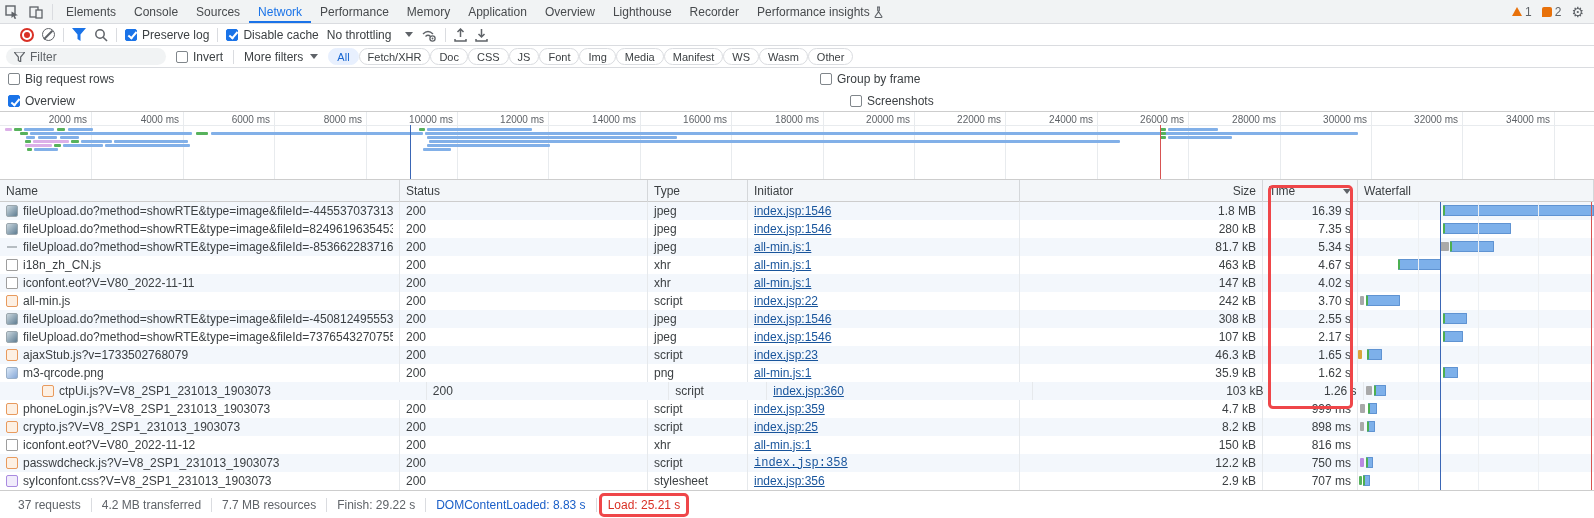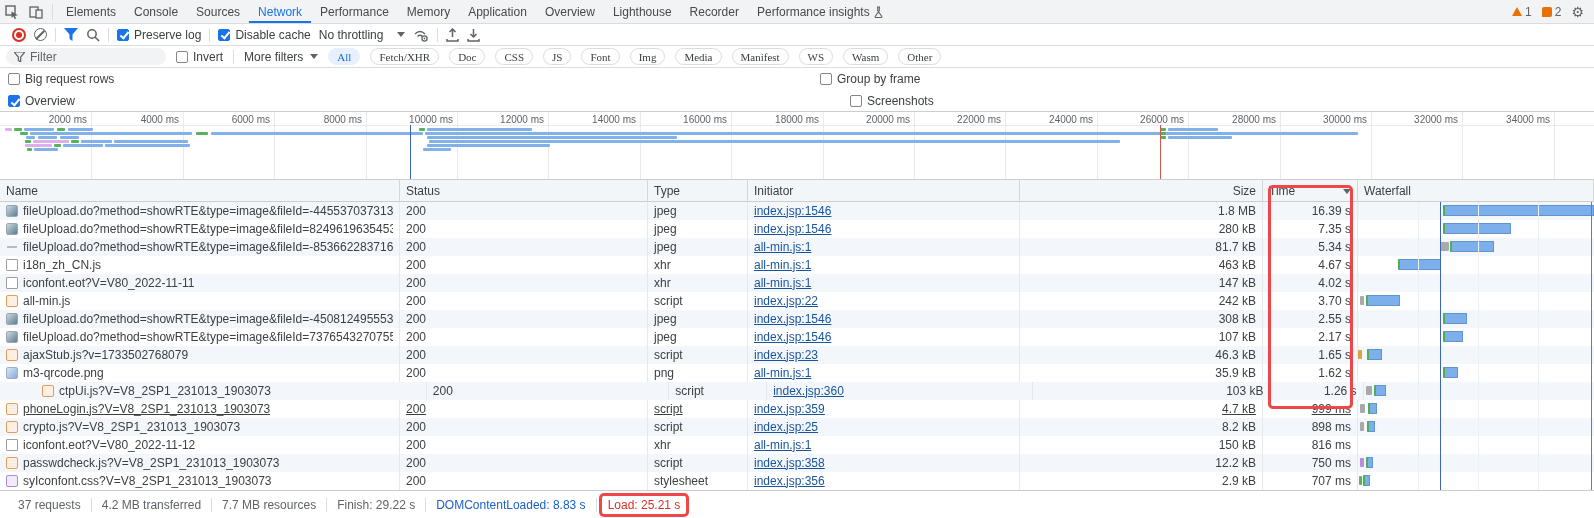--- a/index.html
+++ b/index.html
@@ -27,21 +27,21 @@
   .tab.active { color:#1a73e8; border-bottom:2px solid #1a73e8; padding-top:2px; }
   .tabbar-right { margin-left:auto; display:flex; align-items:center; gap:10px; padding-right:10px; }
   .warn-group, .issue-group { display:flex; align-items:center; gap:3px; color:#5f6368; cursor:pointer; }
   .warn-tri { width:0; height:0; border-left:5px solid transparent; border-right:5px solid transparent; border-bottom:9px solid #e8710a; }
   .issue-sq { width:10px; height:10px; background:#e8710a; border-radius:2px 2px 2px 0; }
   .gear { color:#5f6368; font-size:14px; line-height:14px; cursor:pointer; }
 
   
   .toolbar {
     position:absolute; left:0; top:24px; width:1594px; height:22px;
-    display:flex; align-items:center; gap:8px; padding:0 12px;
+    display:flex; align-items:center; gap:8px; padding:0 20px;
     border-bottom:1px solid #dadce0; background:#fff;
   }
   .record-btn { width:14px; height:14px; border:2px solid #d93025; border-radius:50%; display:flex; align-items:center; justify-content:center; cursor:pointer; }
   .record-btn i { width:6px; height:6px; background:#d93025; border-radius:50%; }
   .clear-btn { width:13px; height:13px; border:1.5px solid #5f6368; border-radius:50%; position:relative; cursor:pointer; }
   .clear-btn::after { content:""; position:absolute; left:-1px; top:4.5px; width:12px; height:1.5px; background:#5f6368; transform:rotate(-45deg); }
   .cb { width:12px; height:12px; border:1px solid #80868b; border-radius:2px; background:#fff; position:relative; flex:0 0 auto; cursor:pointer; }
   .cb.checked { background:#1a73e8; border-color:#1a73e8; }
   .cb.checked::after { content:""; position:absolute; left:3.5px; top:0.5px; width:3px; height:7px; border:solid #fff; border-width:0 2px 2px 0; transform:rotate(40deg); }
   .cb-row { display:flex; align-items:center; gap:5px; cursor:pointer; white-space:nowrap; }
@@ -52,21 +52,21 @@
 
   
   .filterbar {
     position:absolute; left:0; top:46px; width:1594px; height:22px;
     display:flex; align-items:center; gap:10px; padding:0 6px;
     border-bottom:1px solid #dadce0; background:#fff;
   }
   .filter-pill { width:160px; height:17px; background:#f1f3f4; border-radius:9px; display:flex; align-items:center; padding:0 8px; gap:5px; }
   .filter-pill input { border:none; outline:none; background:transparent; font:inherit; color:#3c4043; width:120px; }
   .filter-pill input::placeholder { color:#5f6368; }
-  .chips { display:flex; align-items:flex-start; gap:10px;font-family:Liberation Serif, serif; }
+  .chips { display:flex; align-items:flex-start; gap:0; }
   .chip { height:17px; padding:0 8px; border:1px solid #dadce0; border-radius:9px; display:flex; align-items:center; color:#3c4043; font-size:11px; cursor:pointer; background:#fff; white-space:nowrap; }
   .chip.active { background:#e8f0fe; border-color:#e8f0fe; color:#1967d2; }
 
   
   .optionsbar { position:absolute; left:0; top:68px; width:1594px; height:44px; border-bottom:1px solid #cdcdcd; background:#fff; }
   .opt { position:absolute; display:flex; align-items:center; gap:5px; cursor:pointer; white-space:nowrap; }
 
   
   .overview { position:absolute; left:0; top:112px; width:1594px; height:68px; background:#fff; border-bottom:1px solid #cdcdcd; overflow:hidden; }
   .ov-grid { position:absolute; top:0; bottom:0; width:1px; background:#e8ebee; }
@@ -568,21 +568,21 @@
         <div class="td" style="width: 272px;">
           <span class="link">index.jsp:360</span>
         </div>
         <div class="td right" style="width: 243px;">103 kB</div>
         <div class="td right" style="width: 95px;">1.26 s</div>
         <div class="td wf-cell" style="width: 236px;">
           <div class="wf-pre" style="left: 2px; width: 6px; background: rgb(169, 169, 169);"></div>
           <div class="wf-bar" style="left: 10px; width: 12px;"></div>
         </div>
       </div>
-      <div class="tr" style="top: 198px; text-decoration: underline;">
+      <div class="tr" style="top: 198px;">
         <div class="td" style="width: 400px;">
           <div class="fi fi-script"></div>
           <span class="nm">phoneLogin.js?V=V8_2SP1_231013_1903073</span>
         </div>
         <div class="td" style="width: 248px;">200</div>
         <div class="td" style="width: 100px;">script</div>
         <div class="td" style="width: 272px;">
           <span class="link">index.jsp:359</span>
         </div>
         <div class="td right" style="width: 243px;">4.7 kB</div>
@@ -623,21 +623,21 @@
         <div class="td right" style="width: 95px;">816 ms</div>
         <div class="td wf-cell" style="width: 236px;"></div>
       </div>
       <div class="tr stripe" style="top: 252px;">
         <div class="td" style="width: 400px;">
           <div class="fi fi-script"></div>
           <span class="nm">passwdcheck.js?V=V8_2SP1_231013_1903073</span>
         </div>
         <div class="td" style="width: 248px;">200</div>
         <div class="td" style="width: 100px;">script</div>
-        <div class="td" style="width: 272px;">
+        <div class="td" style="width: 272px; font-family: Liberation Mono, monospace;">
           <span class="link">index.jsp:358</span>
         </div>
         <div class="td right" style="width: 243px;">12.2 kB</div>
         <div class="td right" style="width: 95px;">750 ms</div>
         <div class="td wf-cell" style="width: 236px;">
           <div class="wf-pre" style="left: 2px; width: 4px; background: rgb(185, 138, 224);"></div>
           <div class="wf-bar" style="left: 8px; width: 7px;"></div>
         </div>
       </div>
       <div class="tr" style="top: 270px;">

